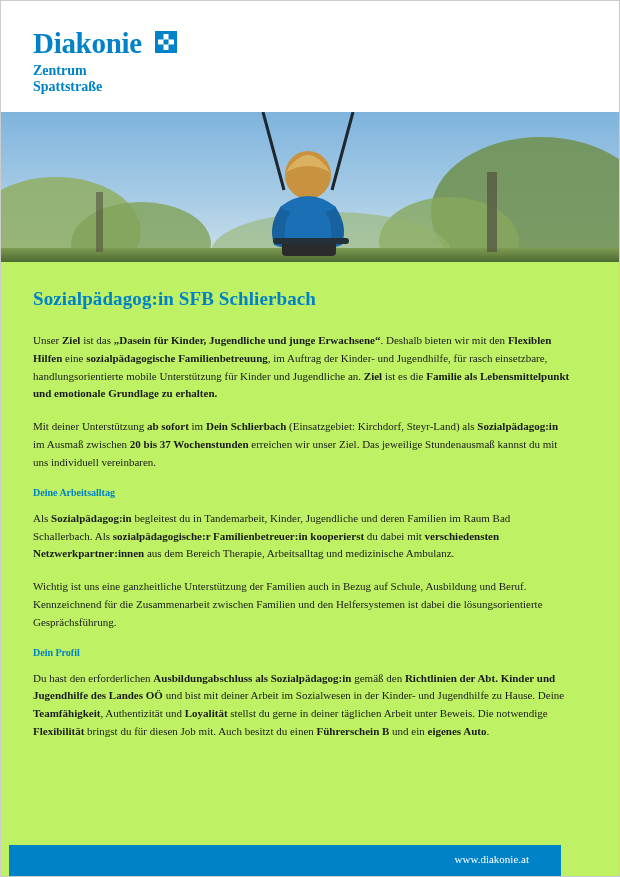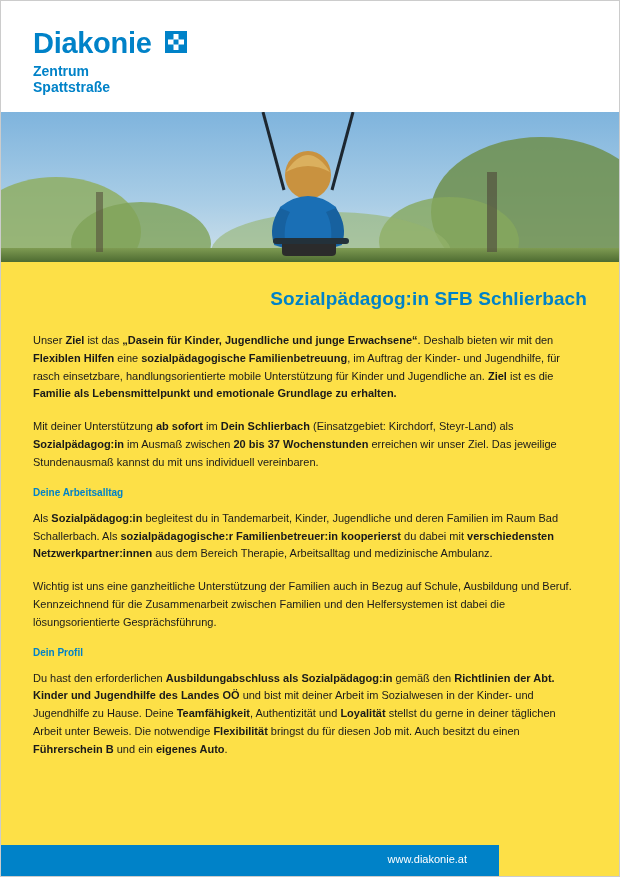--- a/index.html
+++ b/index.html
@@ -8,24 +8,25 @@
     background: #ffffff;
   }
   body {
     font-family: "Liberation Sans", sans-serif;
   }
   .page {
     position: relative;
     width: 620px;
     height: 877px;
     margin: 0 auto;
-    background: #fde047;
+    background: #bef264;
     border: 1px solid #cccccc;
     box-sizing: border-box;
     overflow: hidden;
+    font-family: Liberation Serif, serif;
   }
   
   .logo-area {
     position: absolute;
     left: 0;
     top: 0;
     width: 618px;
     height: 111px;
     background: #ffffff;
   }
@@ -76,42 +77,41 @@
     width: 618px;
     padding: 0 32px;
     box-sizing: border-box;
   }
   h1.job-title {
     color: #0082c8;
     font-size: 19px;
     font-weight: bold;
     margin: 26px 0 22px 0;
     letter-spacing: 0.1px;
-    text-align: right;
   }
   p.para {
     font-size: 11px;
     line-height: 1.62;
     color: #1a1a1a;
     margin: 0 15px 15px 0;
     text-align: left;
   }
   p.para b { font-weight: bold; }
   h2.section {
     color: #0082c8;
     font-size: 10px;
     font-weight: bold;
     margin: 8px 0 12px 0;
   }
   
   .footer {
     position: absolute;
-    left: 0;
+    left: 8px;
     bottom: 0;
-    width: 498px;
+    width: 552px;
     height: 31px;
     background: #0082c8;
   }
   .footer-url {
     position: absolute;
     right: 32px;
     top: 8px;
     color: #ffffff;
     font-size: 11px;
   }

